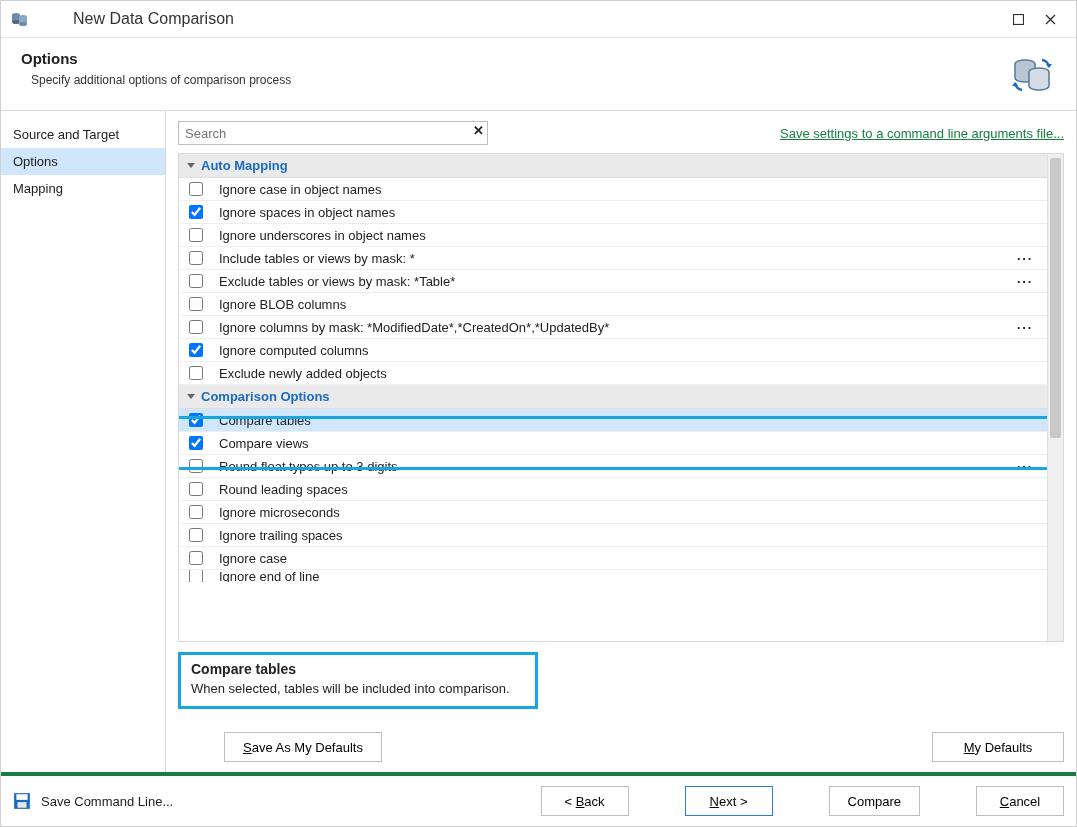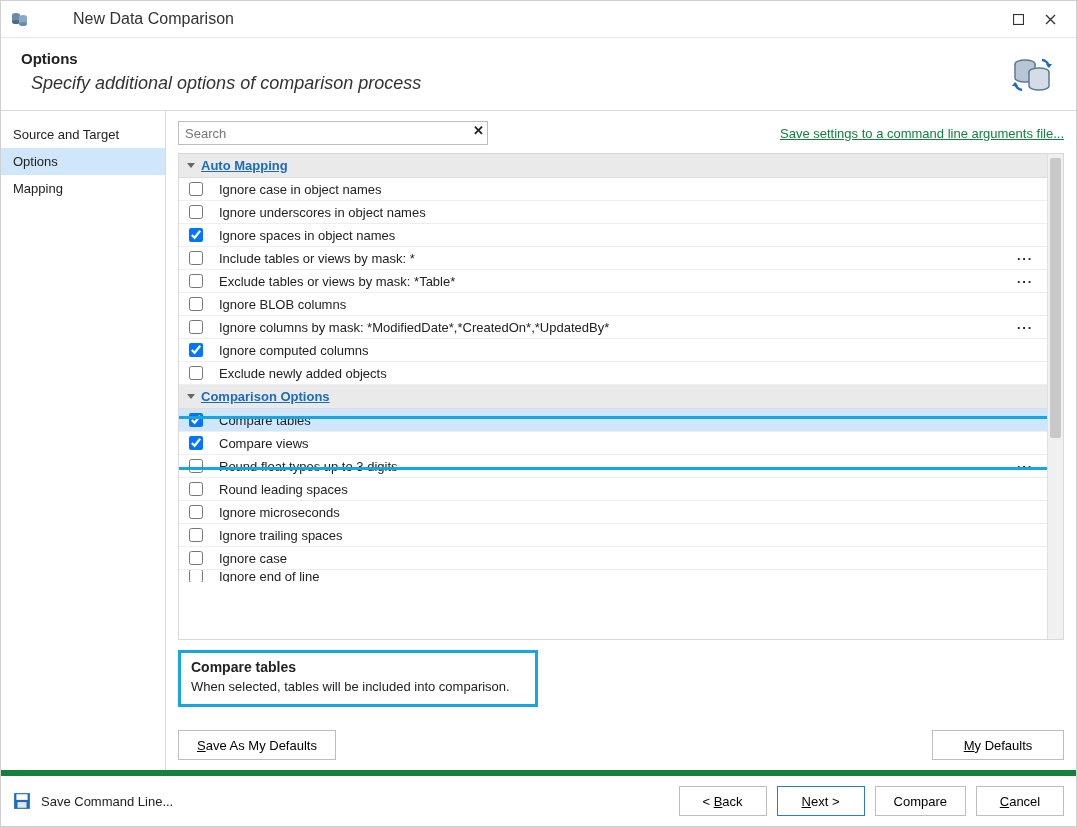--- a/index.html
+++ b/index.html
@@ -32,21 +32,21 @@
   
   .header {
     padding: 12px 20px 12px 20px;
     display: flex;
     align-items: flex-start;
     border-bottom: 1px solid #d9d9d9;
     position: relative;
   }
   .header .h-text { flex: 1; }
   .header .h-title { font-size: 15px; font-weight: 600; margin-bottom: 6px; }
-  .header .h-desc { font-size: 18px; color: #333; margin-left: 10px; font-style: italic; }
+  .header .h-desc { font-size: 12px; color: #333; margin-left: 10px; }
   .header .h-icon { width: 48px; height: 48px; }
   
   .main {
     flex: 1;
     display: flex;
     background: #fff;
     min-height: 0;
   }
   .sidenav {
     width: 165px;
@@ -126,21 +126,20 @@
   .grp-header {
     background: #eaeaea;
     padding: 4px 8px;
     font-weight: 600;
     color: #1a6bbf;
     font-size: 13px;
     display: flex;
     align-items: center;
     gap: 6px;
     border-bottom: 1px solid #ddd;
-    text-decoration: underline;
   }
   .grp-header .tri {
     display: inline-block;
     width: 0; height: 0;
     border-left: 4px solid transparent;
     border-right: 4px solid transparent;
     border-top: 5px solid #666;
   }
   .opt-row {
     display: flex;
@@ -197,27 +196,28 @@
     min-width: 132px;
     border: 1px solid #bdbdbd;
     background: #fff;
     font-size: 13px;
     font-family: inherit;
     cursor: pointer;
     display: inline-flex;
     align-items: center;
     justify-content: center;
     padding: 0 18px;
+    margin-left: 46px;
   }
   .btn.small { min-width: 88px; }
   .btn.primary { border: 1px solid #2d7cd1; }
   .ul { text-decoration: underline; }
   
   .footer {
-    border-top: 6px solid #15803d;
+    border-top: 4px solid #15803d;
     padding: 10px 12px;
     display: flex;
     align-items: center;
     gap: 10px;
   }
   .footer .save-icon {
     width: 18px; height: 18px; display: inline-flex; align-items: center; justify-content: center;
   }
   .footer .spacer { flex: 1; }
 </style>
@@ -289,26 +289,26 @@
 
         <div class="grp-header">
           <span class="tri"></span>
           <span>Auto Mapping</span>
         </div>
         <div class="opt-row">
             <input type="checkbox" style="">
             <span class="opt-label">Ignore case in object names</span>
           </div>
         <div class="opt-row">
-            <input type="checkbox" style="">
-            <span class="opt-label">Ignore underscores in object names</span>
-          </div>
-        <div class="opt-row">
             <input type="checkbox" checked="" style="">
             <span class="opt-label">Ignore spaces in object names</span>
+          </div>
+        <div class="opt-row">
+            <input type="checkbox" style="">
+            <span class="opt-label">Ignore underscores in object names</span>
           </div>
         <div class="opt-row">
             <input type="checkbox" style="">
             <span class="opt-label">Include tables or views by mask: *</span>
             <span class="more">···</span>
           </div>
         <div class="opt-row">
             <input type="checkbox" style="">
             <span class="opt-label">Exclude tables or views by mask: *Table*</span>
             <span class="more">···</span>

